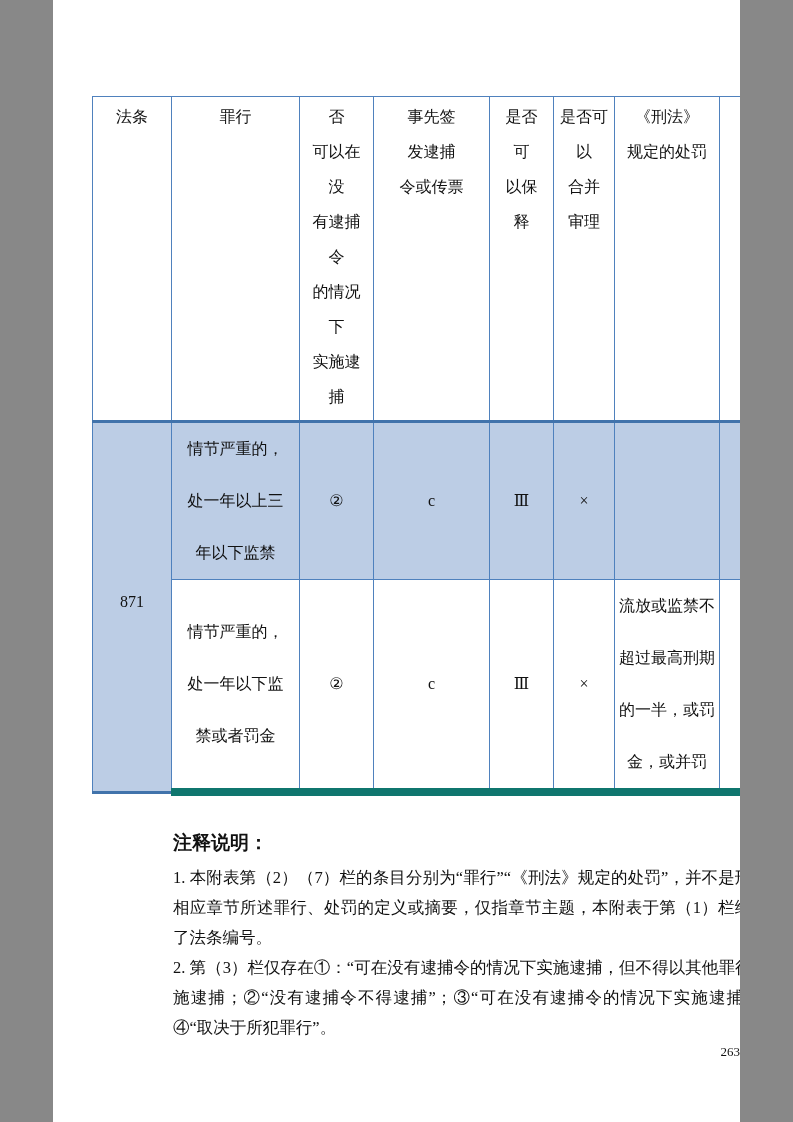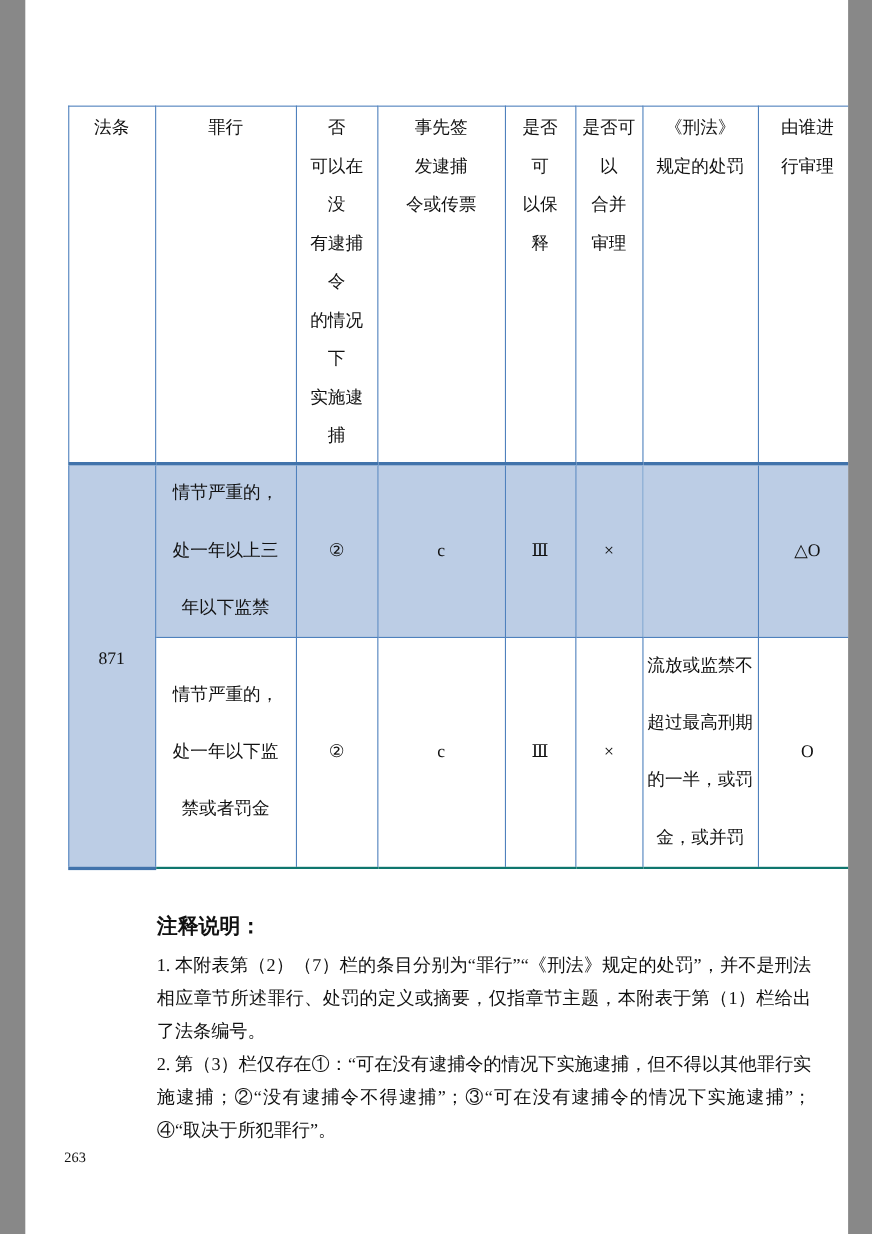--- a/index.html
+++ b/index.html
@@ -1,18 +1,18 @@
 <!DOCTYPE html>
 <html><head>
 <meta charset="utf-8">
 <style>
   html,body{margin:0;padding:0;background:#888;}
   .page{
     position:relative;
-    width:748px;height:1122px;
+    width:687px;height:1122px;
     background:#ffffff;
     margin:0 auto;
     font-family:"Liberation Serif","DejaVu Serif",serif;
     color:#111;
     overflow:hidden;
   }
   
   table.ctable{
     position:absolute;
     left:39px;top:96px;
@@ -43,21 +43,21 @@
     padding-top:2px;
     line-height:35px;
     border-bottom:3px solid #4173ab;
   }
   tr.drow td{
     line-height:52px;
     vertical-align:middle;
   }
   tr.r1 td{height:118px;}
   tr.r2 td{height:153px;}
-  tr.r2 td{border-bottom:2px solid #0f766e;}
+  tr.r2 td{border-bottom:8px solid #0f766e;}
   td.lawcell{
     vertical-align:bottom;
     padding-bottom:10px;
     line-height:20px;
     border-bottom:3px solid #4173ab;
   }
   .shade{background:#bccde5;}
   
   .notes{
     position:absolute;
@@ -75,23 +75,22 @@
     margin:0;
     font-size:16.5px;
     line-height:30px;
     text-align:justify;
   }
   
   .page-number{
     position:absolute;
     left:0;top:1044px;
     width:100%;
-    text-align:left;
+    text-align:right;
     font-size:13px;
-    padding-left:36px;
   }
 </style>
 </head>
 <body>
 
 <div class="page">
 
   <table class="ctable">
     <colgroup>
       <col class="c1">

